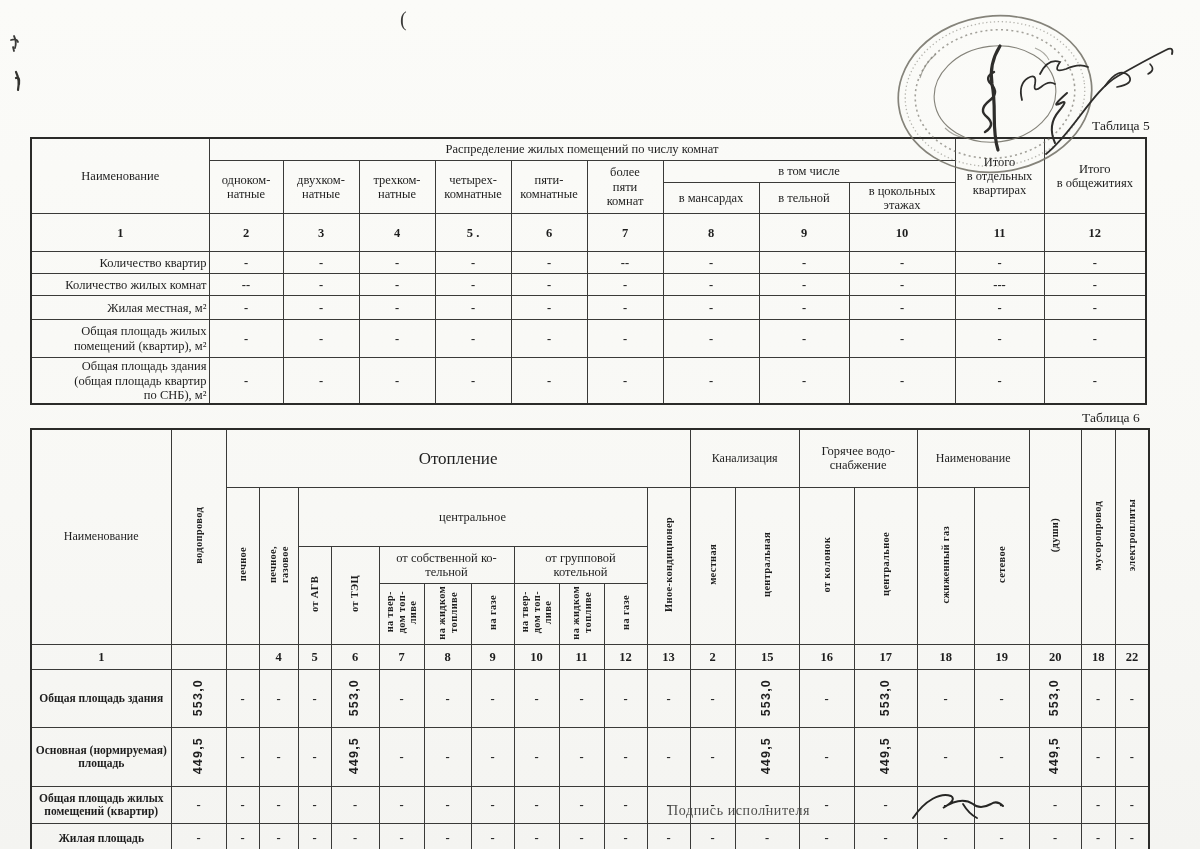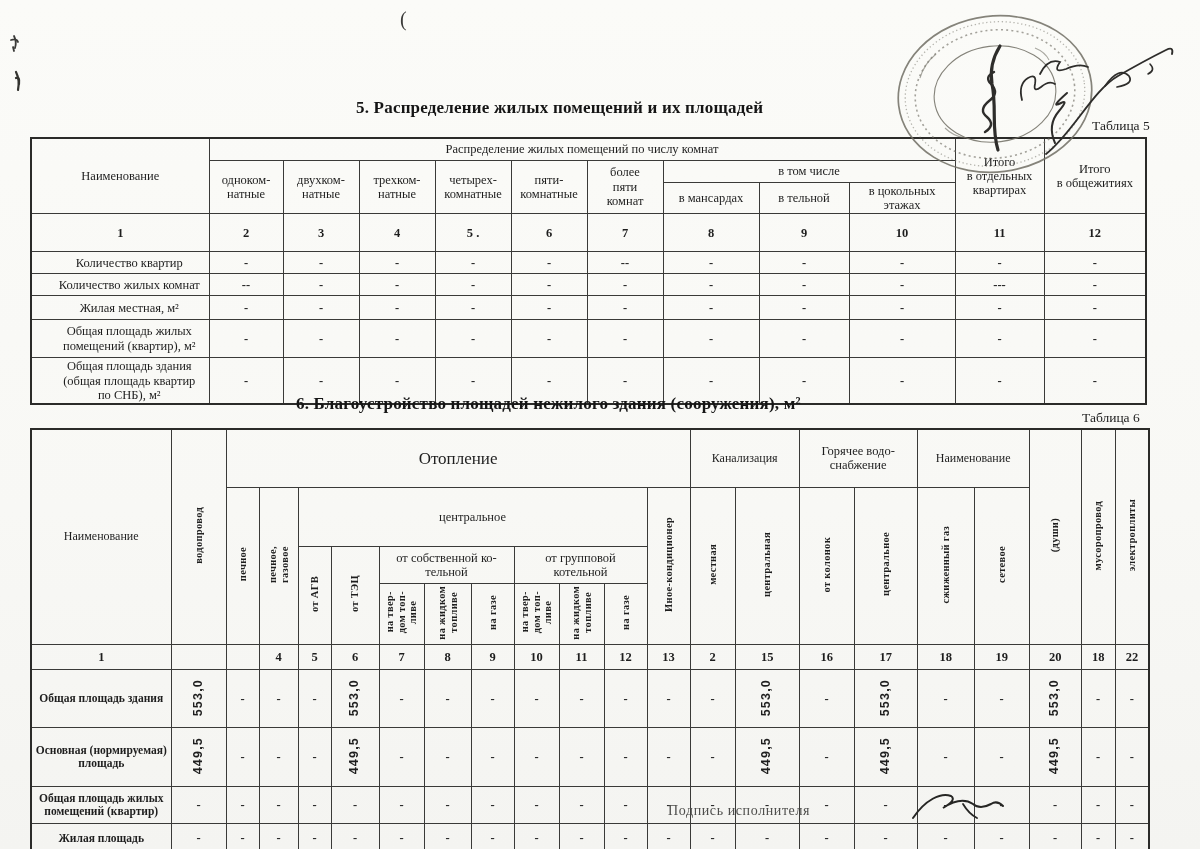--- a/index.html
+++ b/index.html
@@ -24,21 +24,21 @@
   .t5 tbody tr:nth-child(2){height:22px}
   .t5 tbody tr:nth-child(3){height:24px}
   .t5 tbody tr:nth-child(4){height:38px}
   .t5 tbody tr:nth-child(5){height:40px}
   .t6 tr.r1{height:30px}.t6 tr.r2{height:19px}.t6 tr.r3{height:30px}.t6 tr.r4{height:70px}.t6 tr.rN{height:25px}
   .t6 tbody tr:nth-child(1){height:58px}
   .t6 tbody tr:nth-child(2){height:59px}
   .t6 tbody tr:nth-child(3){height:37px}
   .t6 tbody tr:nth-child(4){height:30px}
   .t5 tbody td,.t6 tbody td{font-weight:600;font-size:12.5px;}
-  .t5 tbody td.rowlabel{font-weight:normal;text-align:center;padding-left:20px;font-size:12.5px;white-space:pre-line;}
+  .t5 tbody td.rowlabel{font-weight:normal;text-align:right;padding-left:20px;font-size:12.5px;white-space:pre-line;}
   .t6 tbody td.rowlabel{font-weight:bold;text-align:center;font-size:11.5px;white-space:pre-line;}
   .v{padding:2px 0;}
   .vt{display:inline-block;writing-mode:vertical-rl;transform:rotate(180deg);
       line-height:1.1;white-space:pre-line;font-size:10.5px;letter-spacing:.3px;}
   .t5 .hc,.t6 .hc{font-weight:normal;}
   span.num{font-weight:bold;font-size:12.5px;letter-spacing:1.2px;font-family:"Liberation Sans","DejaVu Sans",sans-serif;}
   .footer-label{position:absolute;left:668px;top:803px;font-size:14px;color:#4e4e4c;letter-spacing:.6px;}
   .stray{position:absolute;font-size:20px;color:#3c3c3a;}
   svg{position:absolute;}
 </style>
@@ -46,21 +46,20 @@
 <body>
 
 <div class="page">
 
   <svg style="left:4px;top:30px" width="34" height="66" viewBox="0 0 34 66">
     <path d="M10,6 q3,6 1,12 M7,10 q6,-2 7,2 M9,17 l1,4" fill="none" stroke="#3a3a38" stroke-width="1.8" stroke-linecap="round"></path>
     <path d="M12,42 q4,8 2,18 M12,48 q4,-2 3,6" fill="none" stroke="#33332f" stroke-width="2.2" stroke-linecap="round"></path>
   </svg>
   <div class="stray" style="left:400px;top:8px;">(</div>
 
-  <div class="title" style="left:356px;top:98px;">5. Распределение жилых помещений и их площадей</div>
   <div class="caption" style="left:1092px;top:118px;">Таблица 5</div>
 
   <table class="t5">
     <colgroup>
       <col style="width:178px">
         <col style="width:74px">
         <col style="width:76px">
         <col style="width:76px">
       <col style="width:76px">
         <col style="width:76px">
@@ -188,21 +187,20 @@
           <td class="val">-</td>
           <td class="val">-</td>
           <td class="val">-</td>
           <td class="val">-</td>
           <td class="val">-</td>
           <td class="val">-</td>
         </tr>
       </tbody>
   </table>
 
-  <div class="title" style="left:296px;top:394px;">6. Благоустройство площадей нежилого здания (сооружения), м²</div>
   <div class="caption" style="left:1082px;top:410px;">Таблица 6</div>
 
   <table class="t6">
     <colgroup>
       <col style="width:140px">
         <col style="width:55px">
         <col style="width:33px">
         <col style="width:39px">
       <col style="width:33px">
         <col style="width:48px">

